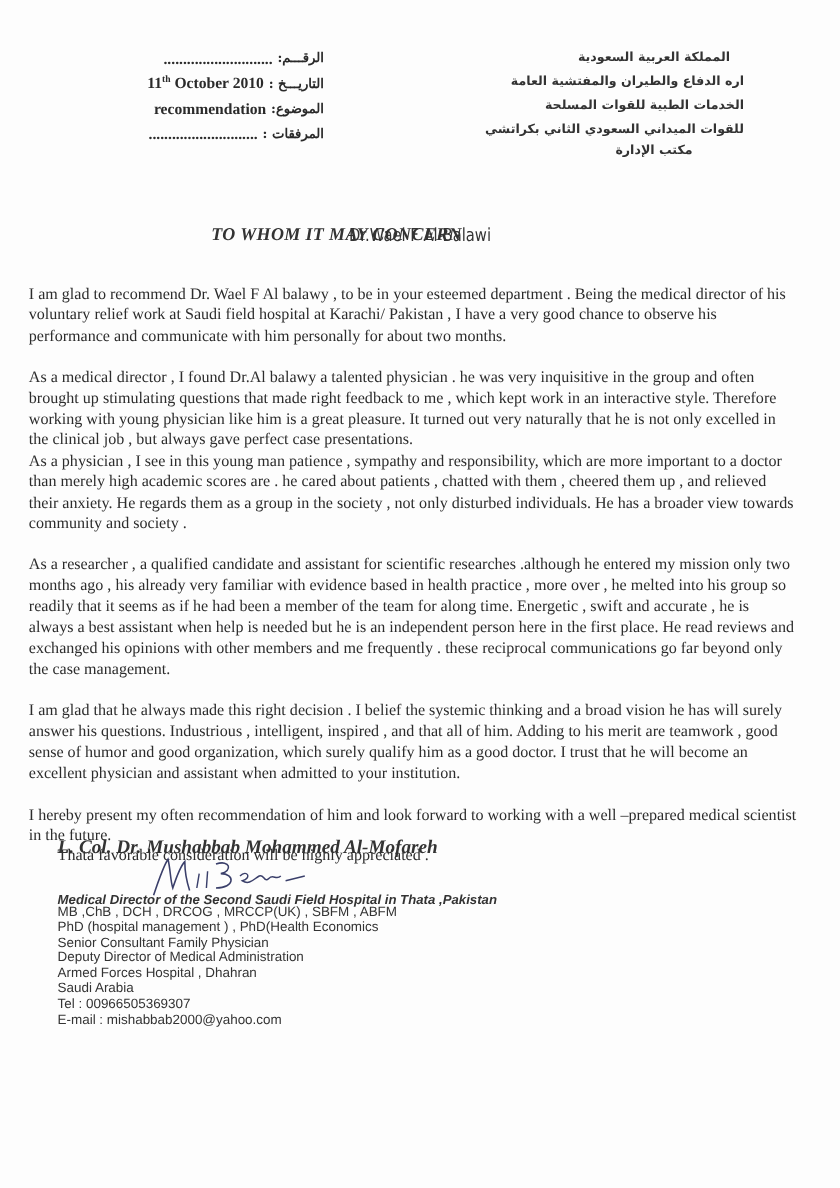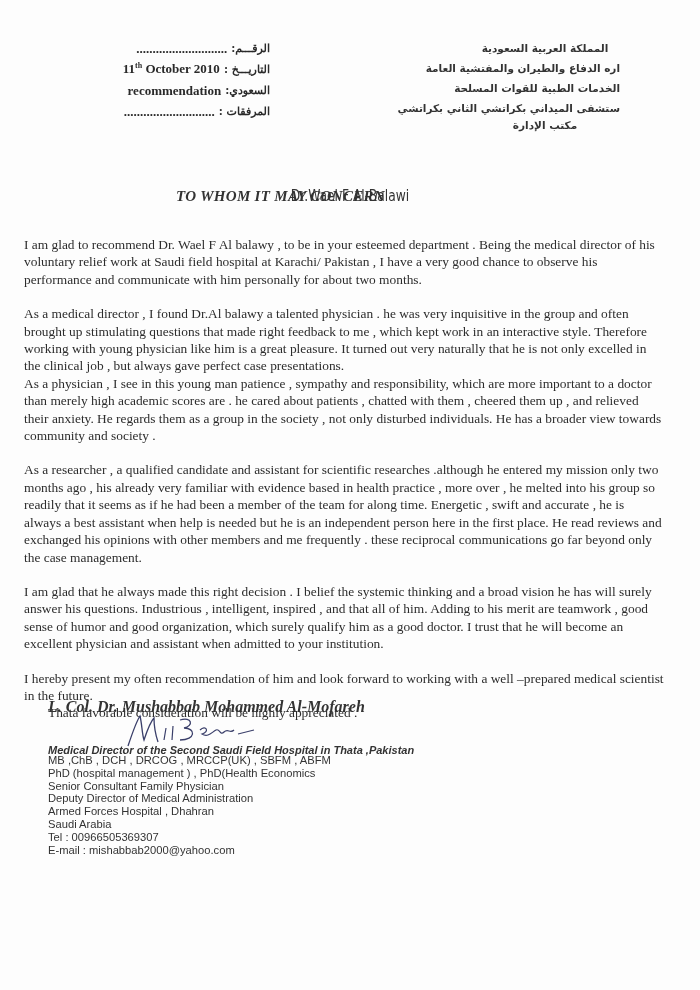--- a/index.html
+++ b/index.html
@@ -33,33 +33,33 @@
     <div class="row">
       <span class="val">............................</span>
       <span class="lbl">الرقـــم:</span>
     </div>
     <div class="row">
       <span class="val">11<sup style="font-size:8px">th</sup> October 2010</span>
       <span class="lbl">التاريـــخ :</span>
     </div>
     <div class="row">
       <span class="val">recommendation</span>
-      <span class="lbl">السعودي:</span>
+      <span class="lbl">الموضوع:</span>
     </div>
     <div class="row">
       <span class="val">............................</span>
       <span class="lbl">المرفقات :</span>
     </div>
   </div>
 
   <div class="ar-right">
     <div>المملكة العربية السعودية</div>
     <div>اره الدفاع والطيران والمفتشية العامة</div>
     <div>الخدمات الطبية للقوات المسلحة</div>
-    <div>ستشفى الميداني بكراتشي الثاني بكراتشي</div>
+    <div>للقوات الميداني السعودي الثاني بكراتشي</div>
     <div class="last">مكتب الإدارة</div>
   </div>
 
   <div class="concern">TO WHOM IT MAY CONCERN</div>
   <div class="recipient">Dr.Wael  F Al-Balawi</div>
 
   <div class="body">
     <p> I am glad to recommend Dr. Wael F Al balawy , to be in your esteemed department . Being the medical director of his voluntary relief work at Saudi field hospital at Karachi/ Pakistan , I have a very good chance to observe his performance and communicate with him personally for about two months.</p>
     <div class="gap"></div>
     <p>As a medical director , I found Dr.Al balawy a talented physician . he was very inquisitive in the group and often brought up stimulating questions that made right feedback to me , which kept work  in an interactive style. Therefore working with young physician like him is a great pleasure. It turned out very naturally that he is not only excelled in the clinical job , but always gave perfect case presentations.</p>

